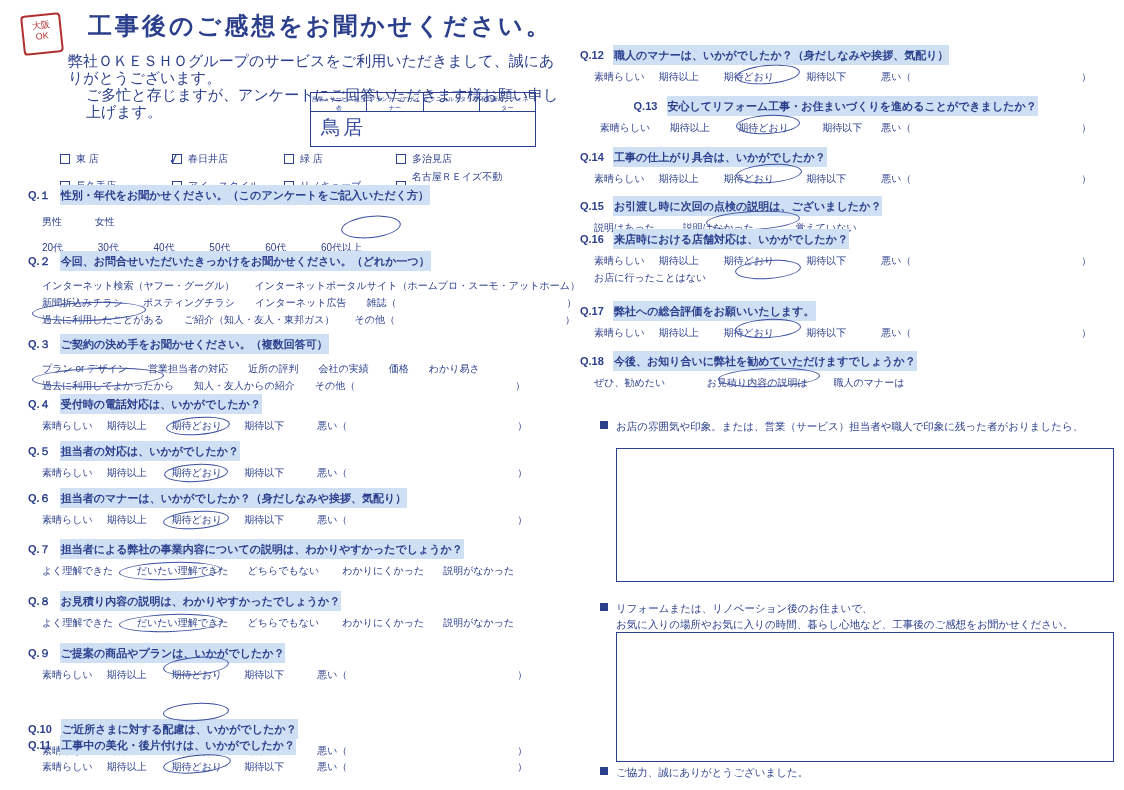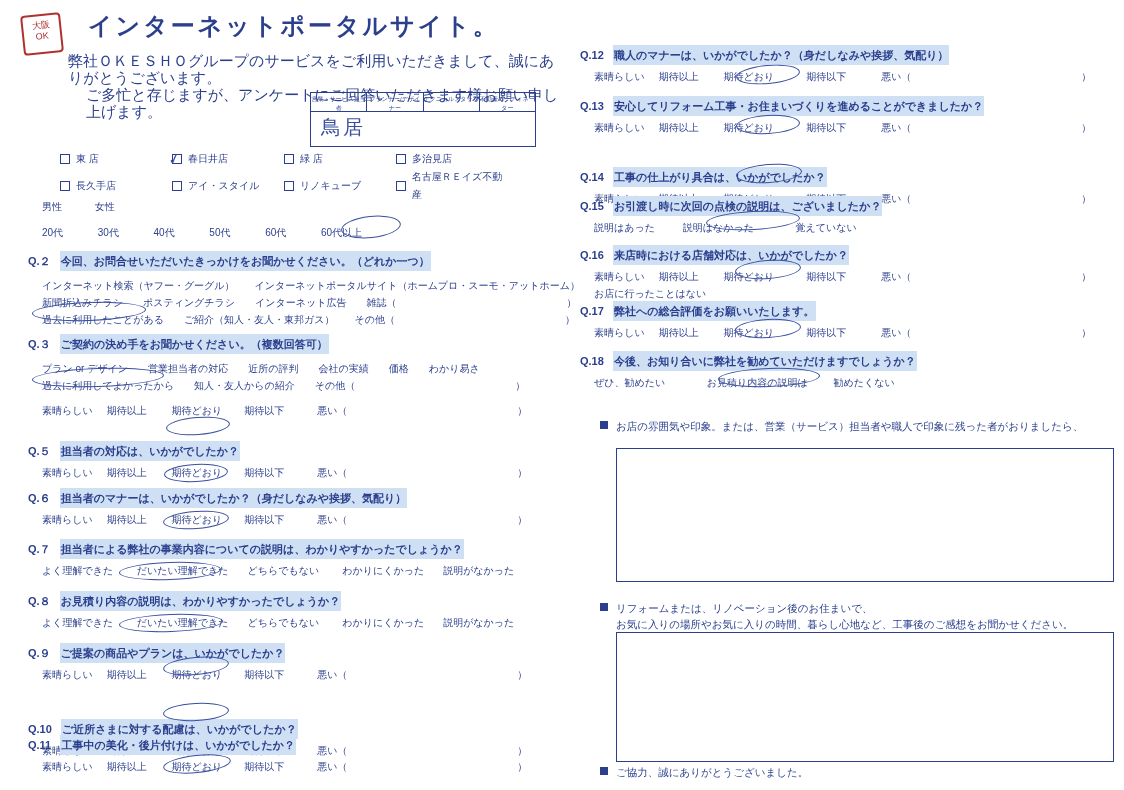--- a/index.html
+++ b/index.html
@@ -77,21 +77,21 @@
 </style>
 </head>
 <body>
 
 <div class="page">
 
   <div class="col-left">
 
     <div class="stamp">大阪<br>OK</div>
 
-    <div class="title">インターネットポータルサイト。</div>
+    <div class="title">工事後のご感想をお聞かせください。</div>
 
     <div class="lead">
       <span>弊社ＯＫＥＳＨＯグループのサービスをご利用いただきまして、誠にありがとうございます。</span>
       <span class="l2">ご多忙と存じますが、アンケートにご回答いただきます様お願い申し上げます。</span>
     </div>
 
     <div class="staff-table">
       <div class="staff-head">
         <div>営業・サービス担当者</div>
         <div>プランナー/デザイナー</div>
@@ -137,20 +137,24 @@
           </div>
         <div class="cell">
             <i class="cb"></i>
             <span>名古屋ＲＥイズ不動産</span>
           </div>
       </div>
     </div>
     <div class="checkmark">✓</div>
 
     <div class="q" style="top:188px;">
+      <div class="qtitle">
+        <span>Q.１</span>
+        &nbsp;&nbsp;<span class="hl">性別・年代をお聞かせください。（このアンケートをご記入いただく方）</span>
+      </div>
       <div class="opts" style="margin-top:12px;">
         <span style="width:50px">男性</span>
         <span>女性</span>
       </div>
       <div class="opts" style="margin-top:12px;">
         <span style="width:53px">20代</span>
         <span style="width:53px">30代</span>
         <span style="width:53px">40代</span>
         <span style="width:53px">50代</span>
         <span style="width:53px">60代</span>
@@ -178,20 +182,24 @@
         &nbsp;&nbsp;<span class="hl">ご契約の決め手をお聞かせください。（複数回答可）</span>
       </div>
       <div class="opts" style="margin-top:8px;line-height:17px;">
         <div>プラン or デザイン　　営業担当者の対応　　近所の評判　　会社の実績　　価格　　わかり易さ</div>
         <div>過去に利用してよかったから　　知人・友人からの紹介　　その他（　　　　　　　　　　　　　　　　）</div>
       </div>
     </div>
     <div class="oval" style="left:32px;top:368px;width:130px;height:17px;transform:rotate(-2deg);"></div>
 
     <div class="q" style="top:397px;">
+      <div class="qtitle">
+        <span>Q.４</span>
+        &nbsp;&nbsp;<span class="hl">受付時の電話対応は、いかがでしたか？</span>
+      </div>
       <div class="opts">
         <span style="width:62px">素晴らしい</span>
         <span style="width:62px">期待以上</span>
         <span style="width:70px">期待どおり</span>
         <span style="width:70px">期待以下</span>
         <span>悪い（　　　　　　　　　　　　　　　　　）</span>
       </div>
     </div>
     <div class="oval" style="left:166px;top:417px;width:62px;height:16px;transform:rotate(-4deg);"></div>
 
@@ -311,36 +319,36 @@
       <div class="opts">
         <span style="width:62px">素晴らしい</span>
         <span style="width:62px">期待以上</span>
         <span style="width:80px">期待どおり</span>
         <span style="width:72px">期待以下</span>
         <span>悪い（　　　　　　　　　　　　　　　　　）</span>
       </div>
     </div>
     <div class="oval" style="left:156px;top:65px;width:62px;height:17px;transform:rotate(-5deg);"></div>
 
-    <div class="q" style="top:99px;">
+    <div class="q" style="top:99px;text-align:center;">
       <div class="qtitle">
         <span>Q.13</span>
         &nbsp;&nbsp;<span class="hl">安心してリフォーム工事・お住まいづくりを進めることができましたか？</span>
       </div>
       <div class="opts">
         <span style="width:62px">素晴らしい</span>
         <span style="width:62px">期待以上</span>
         <span style="width:80px">期待どおり</span>
         <span style="width:72px">期待以下</span>
         <span>悪い（　　　　　　　　　　　　　　　　　）</span>
       </div>
     </div>
     <div class="oval" style="left:156px;top:115px;width:62px;height:17px;transform:rotate(-3deg);"></div>
 
-    <div class="q" style="top:150px;margin-top:20px;">
+    <div class="q" style="top:150px;">
       <div class="qtitle">
         <span>Q.14</span>
         &nbsp;&nbsp;<span class="hl">工事の仕上がり具合は、いかがでしたか？</span>
       </div>
       <div class="opts">
         <span style="width:62px">素晴らしい</span>
         <span style="width:62px">期待以上</span>
         <span style="width:80px">期待どおり</span>
         <span style="width:72px">期待以下</span>
         <span>悪い（　　　　　　　　　　　　　　　　　）</span>
@@ -354,21 +362,21 @@
         &nbsp;&nbsp;<span class="hl">お引渡し時に次回の点検の説明は、ございましたか？</span>
       </div>
       <div class="opts">
         <span style="width:86px">説明はあった</span>
         <span style="width:110px">説明はなかった</span>
         <span>覚えていない</span>
       </div>
     </div>
     <div class="oval" style="left:126px;top:211px;width:92px;height:17px;transform:rotate(-3deg);"></div>
 
-    <div class="q" style="top:248px;">
+    <div class="q" style="top:232px;">
       <div class="qtitle">
         <span>Q.16</span>
         &nbsp;&nbsp;<span class="hl">来店時における店舗対応は、いかがでしたか？</span>
       </div>
       <div class="opts">
         <span style="width:62px">素晴らしい</span>
         <span style="width:62px">期待以上</span>
         <span style="width:80px">期待どおり</span>
         <span style="width:72px">期待以下</span>
         <span>悪い（　　　　　　　　　　　　　　　　　）</span>
@@ -395,21 +403,21 @@
     <div class="oval" style="left:155px;top:319px;width:64px;height:17px;transform:rotate(-3deg);"></div>
 
     <div class="q" style="top:354px;">
       <div class="qtitle">
         <span>Q.18</span>
         &nbsp;&nbsp;<span class="hl">今後、お知り合いに弊社を勧めていただけますでしょうか？</span>
       </div>
       <div class="opts">
         <span style="width:110px">ぜひ、勧めたい</span>
         <span style="width:124px">お見積り内容の説明は</span>
-        <span>勧めたくない</span>
+        <span>職人のマナーは</span>
       </div>
     </div>
     <div class="oval" style="left:138px;top:368px;width:100px;height:17px;transform:rotate(-2deg);"></div>
 
     <div class="note" style="left:20px;top:418px;">
       <i class="sq"></i><span>お店の雰囲気や印象。または、営業（サービス）担当者や職人で印象に残った者がおりましたら、</span><br>
     </div>
     <div class="bigbox" style="left:36px;top:448px;width:496px;height:132px;"></div>
 
     <div class="note" style="left:20px;top:600px;">

